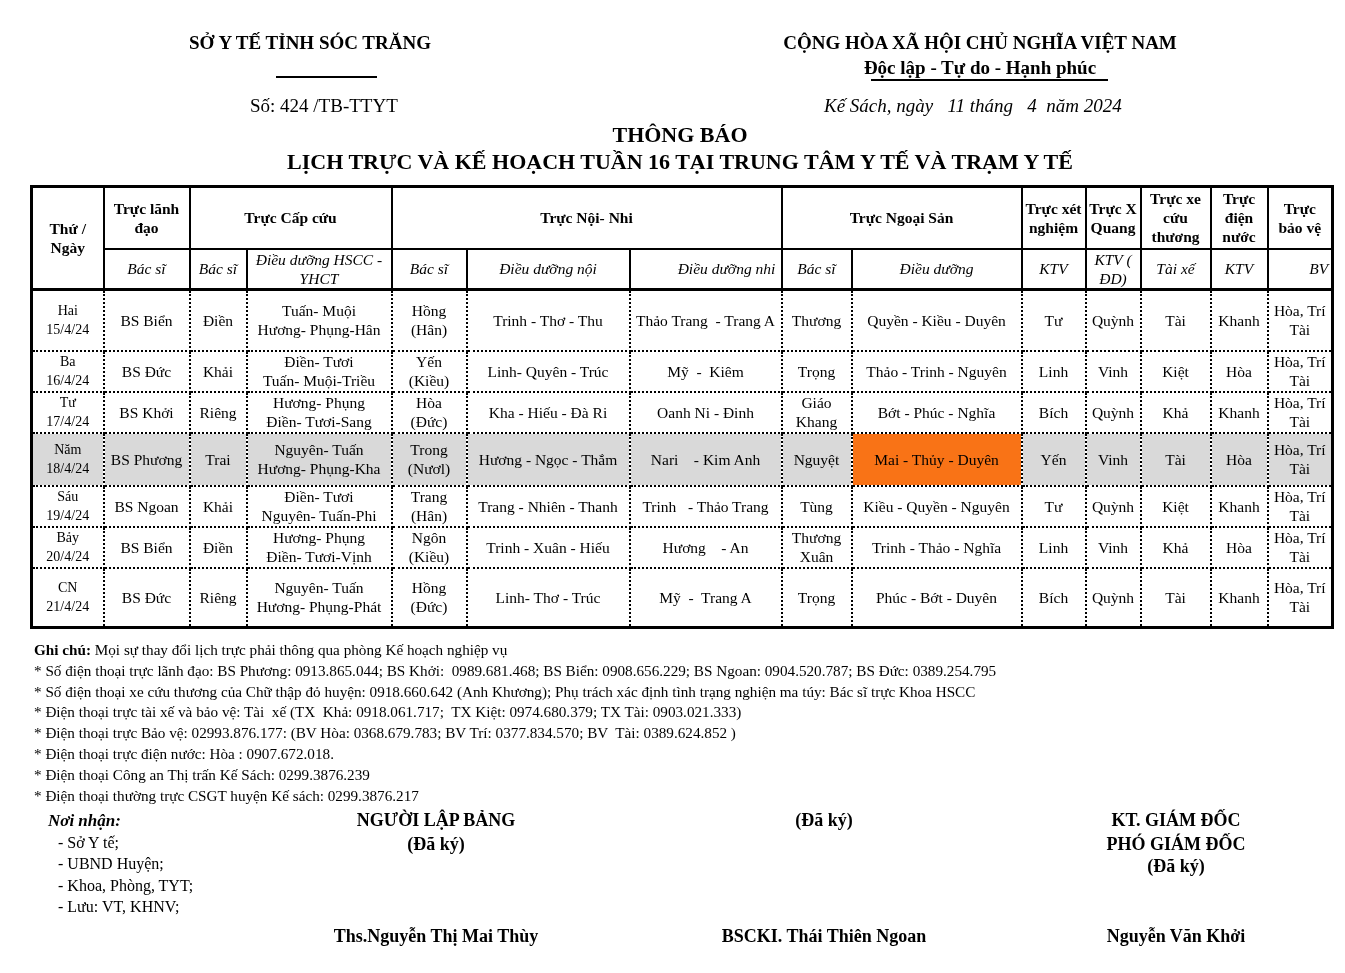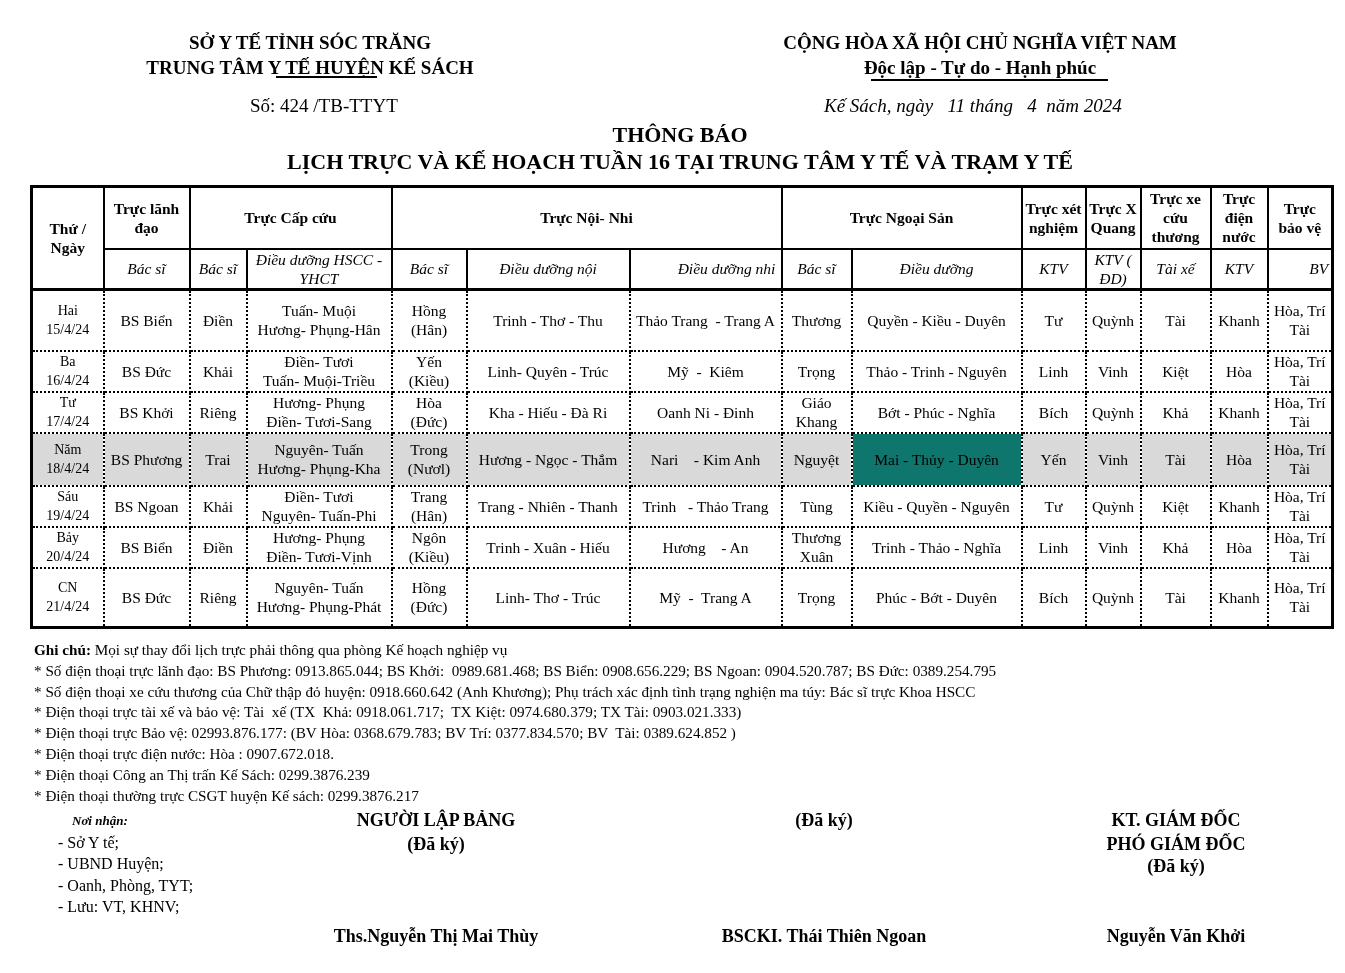--- a/index.html
+++ b/index.html
@@ -44,37 +44,36 @@
   table.sched tbody tr:last-child td { border-bottom: 3px solid #000; }
   tr.highlight td { background: #d9d9d9; }
   .date-cell { font-size: 14px; line-height: 19px; }
 
   
   .notes { left: 34px; top: 640px; font-size: 15.2px; line-height: 20.8px; }
   .notes div { white-space: pre; }
 
   
   .recipients { left: 48px; top: 810px; font-size: 16px; line-height: 21.5px; }
-  .recipients .label { font-weight: bold; font-style: italic; font-size: 13px; margin-left: 24px; }
+  .recipients .label { font-weight: bold; font-style: italic; font-size: 17px; }
   .recipients .item { padding-left: 10px; white-space: pre; }
   .sig { font-weight: bold; font-size: 18px; line-height: 24px; text-align: center; }
   .sig1 { left: 306px; width: 260px; top: 808px; }
   .sig2 { left: 694px; width: 260px; top: 808px; }
   .sig3 { left: 1046px; width: 260px; top: 808px; }
   .signame { position: absolute; font-weight: bold; font-size: 18px; text-align: center; top: 926px; white-space: nowrap; }
   .signame1 { left: 306px; width: 260px; }
   .signame2 { left: 694px; width: 260px; }
   .signame3 { left: 1046px; width: 260px; }
 </style>
 </head>
 <body>
 
 <div class="abs hdr-left center">
   <div class="hdr-line">SỞ Y TẾ TỈNH SÓC TRĂNG</div>
-  <div class="hdr-line">TRUNG TÂM Y TẾ HUYỆN KẾ SÁCH</div>
 </div>
 <div class="abs rule-left"></div>
 
 <div class="abs hdr-right center">
   <div class="hdr-line">CỘNG HÒA XÃ HỘI CHỦ NGHĨA VIỆT NAM</div>
   <div class="hdr-line">Độc lập - Tự do - Hạnh phúc</div>
 </div>
 <div class="abs rule-right"></div>
 
 <div class="abs doc-number">Số:  424 /TB-TTYT</div>
@@ -292,21 +291,21 @@
         </td>
         <td style="background: rgb(217, 217, 217); white-space: normal;">
           <div>Hương - Ngọc - Thắm</div>
         </td>
         <td style="background: rgb(217, 217, 217); white-space: normal;">
           <div style="white-space: pre-wrap;">Nari    - Kim Anh</div>
         </td>
         <td style="background: rgb(217, 217, 217); white-space: normal;">
           <div>Nguyệt</div>
         </td>
-        <td style="background: #0f766e; white-space: normal;">
+        <td style="background: #f97316; white-space: normal;">
           <div>Mai - Thủy - Duyên</div>
         </td>
         <td style="background: rgb(217, 217, 217); white-space: normal;">
           <div>Yến</div>
         </td>
         <td style="background: rgb(217, 217, 217); white-space: normal;">
           <div>Vinh</div>
         </td>
         <td style="background: rgb(217, 217, 217); white-space: normal;">
           <div>Tài</div>
@@ -470,21 +469,21 @@
   <div>* Điện thoại trực Bảo vệ: 02993.876.177: (BV Hòa: 0368.679.783; BV Trí: 0377.834.570; BV  Tài: 0389.624.852 )</div>
   <div>* Điện thoại trực điện nước: Hòa : 0907.672.018.</div>
   <div>* Điện thoại Công an Thị trấn Kế Sách: 0299.3876.239</div>
   <div>* Điện thoại thường trực CSGT huyện Kế sách: 0299.3876.217</div>
 </div>
 
 <div class="abs recipients">
   <div class="label">Nơi nhận:</div>
   <div class="item">- Sở Y tế;</div>
   <div class="item">- UBND Huyện;</div>
-  <div class="item">- Oanh, Phòng, TYT;</div>
+  <div class="item">- Khoa, Phòng, TYT;</div>
   <div class="item">- Lưu: VT, KHNV;</div>
 </div>
 
 <div class="abs sig sig1">
   <div>NGƯỜI LẬP BẢNG</div>
   <div>(Đã ký)</div>
 </div>
 <div class="abs sig sig2">
   <div>(Đã ký)</div>
 </div>

